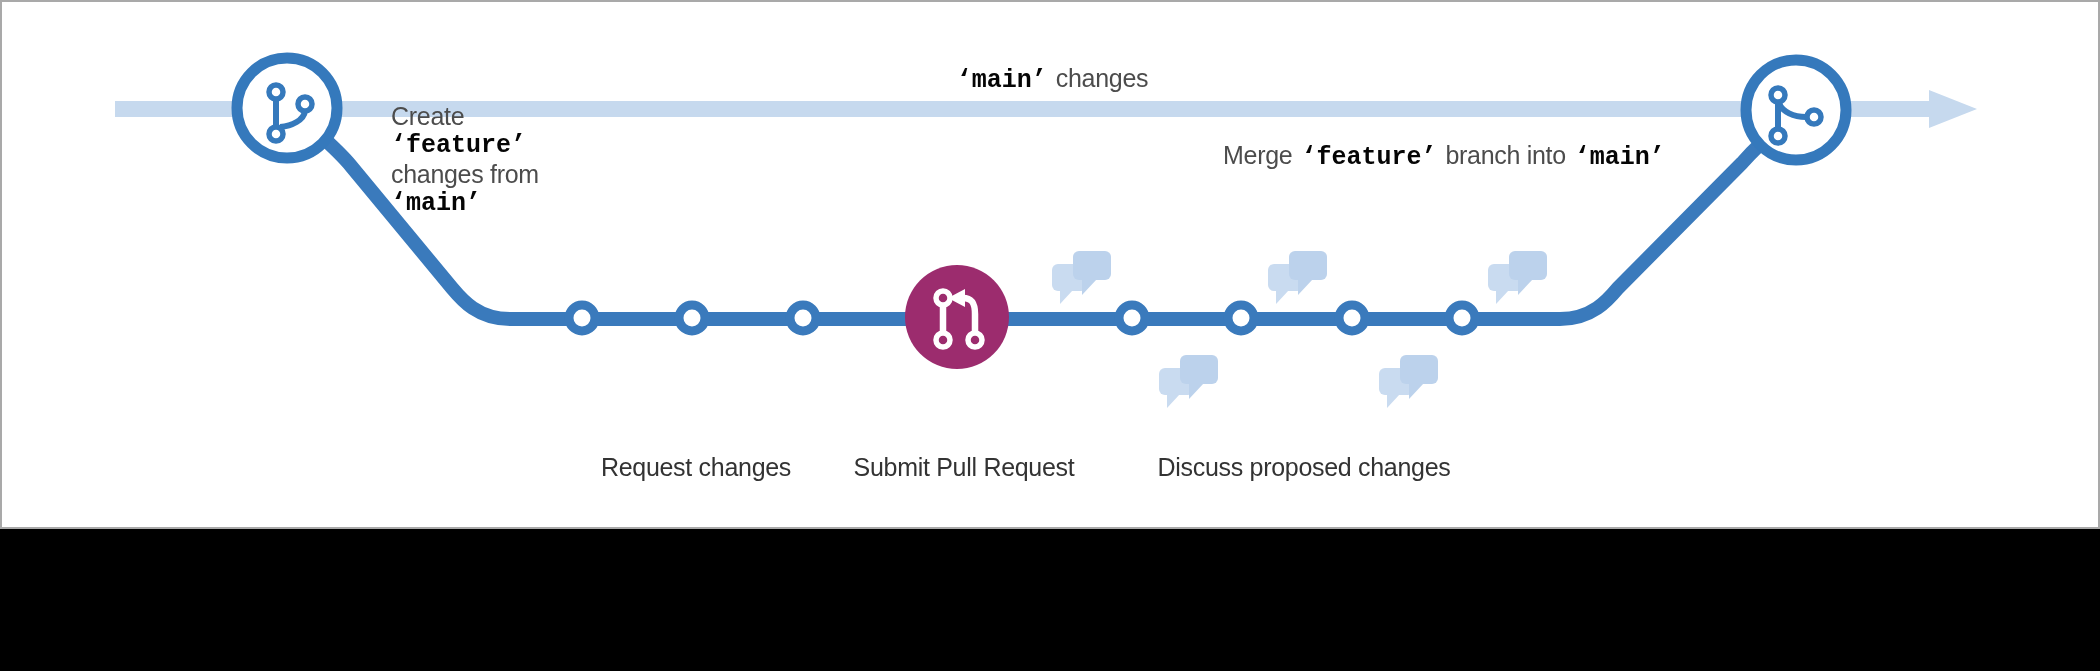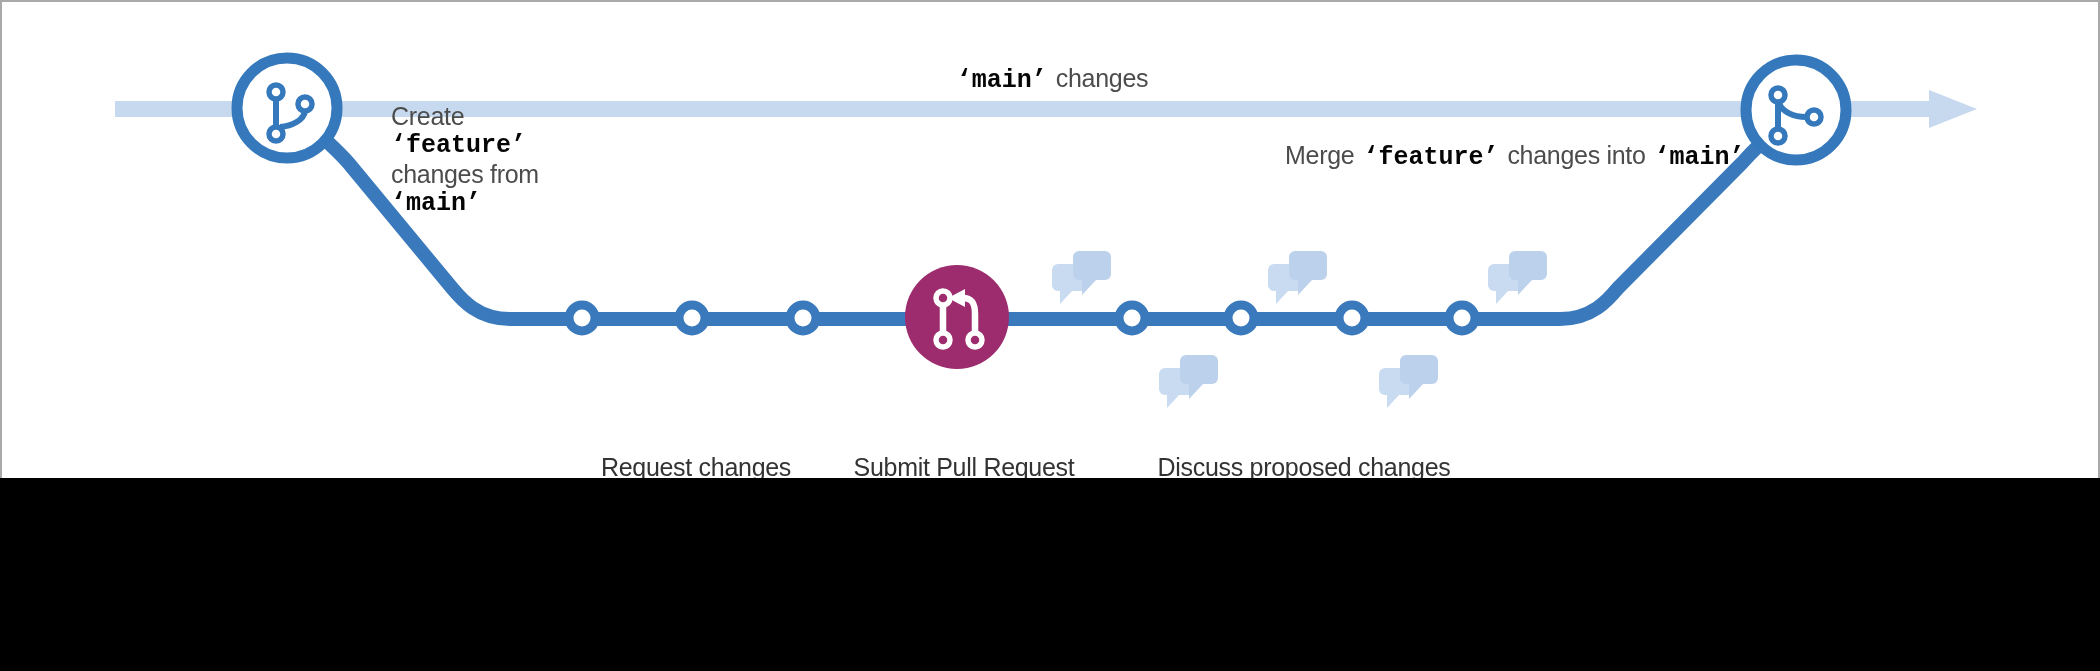--- a/index.html
+++ b/index.html
@@ -1,17 +1,17 @@
 <!DOCTYPE html>
 <html><head>
 <meta charset="utf-8">
 <style>
   html,body{margin:0;padding:0;background:#000;}
   .stage{
-    position:relative;width:2100px;height:478px;overflow:hidden;
+    position:relative;width:2100px;height:671px;overflow:hidden;
     background:#22c55e;font-family:"Liberation Sans",sans-serif;
   }
   .panel{
     position:absolute;left:0;top:0;width:2100px;height:529px;
     background:#fff;border:2px solid #a9a9a9;box-sizing:border-box;
   }
   .bottom-bar{
     position:absolute;left:0;top:529px;width:2100px;height:142px;background:#000;
   }
   svg.diagram{position:absolute;left:0;top:0;}
@@ -111,24 +111,24 @@
     <span class="sans">changes</span>
   </div>
 
   <div class="lbl left-anchored" style="left:382px;top:160px;flex-direction:column;">
     <span class="sans">Create</span>
     <span class="code">‘feature’</span>
     <span class="sans">changes from</span>
     <span class="code">‘main’</span>
   </div>
 
-  <div class="lbl left-anchored" style="left:1285px;top:156px;">
+  <div class="lbl left-anchored" style="left:1223px;top:156px;">
     <span class="sans">Merge</span>
     <span class="code">‘feature’</span>
-    <span class="sans">changes into</span>
+    <span class="sans">branch into</span>
     <span class="code">‘main’</span>
   </div>
 
   <div class="caption" style="left:696px;top:467px;">Request changes</div>
   <div class="caption" style="left:964px;top:467px;">Submit Pull Request</div>
   <div class="caption" style="left:1304px;top:467px;">Discuss proposed changes</div>
 
 </div>
 
 </body></html>

